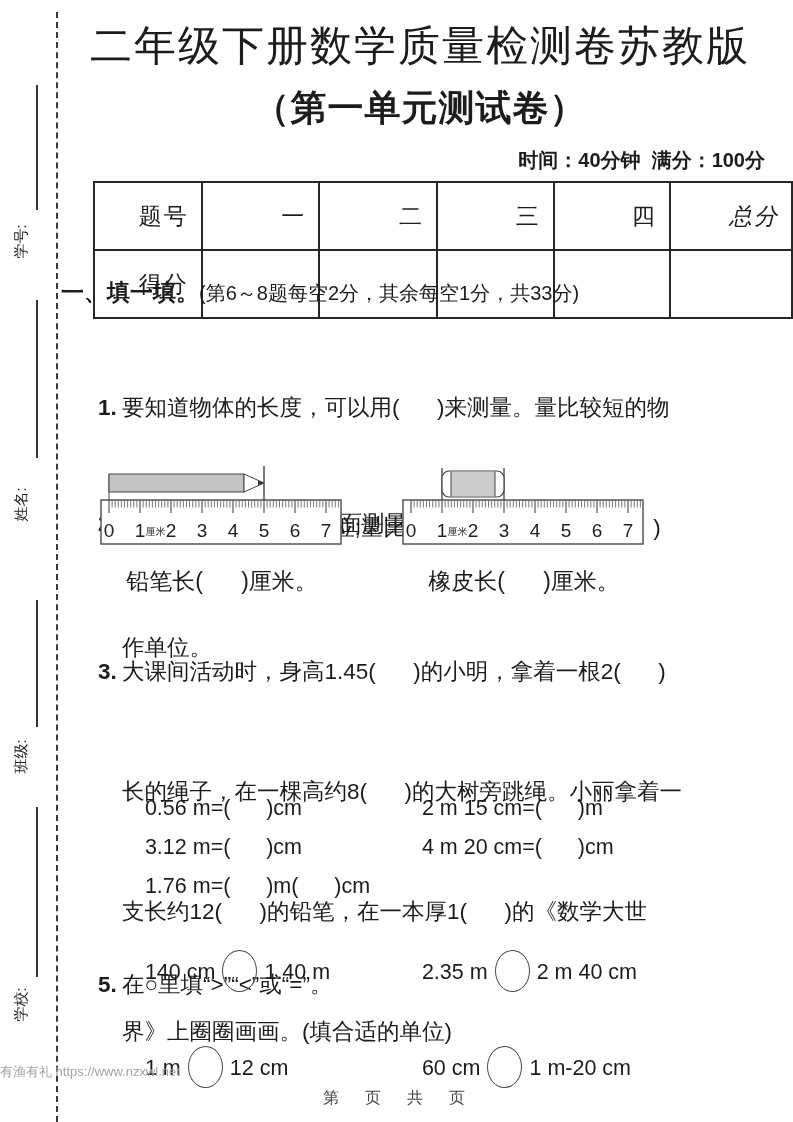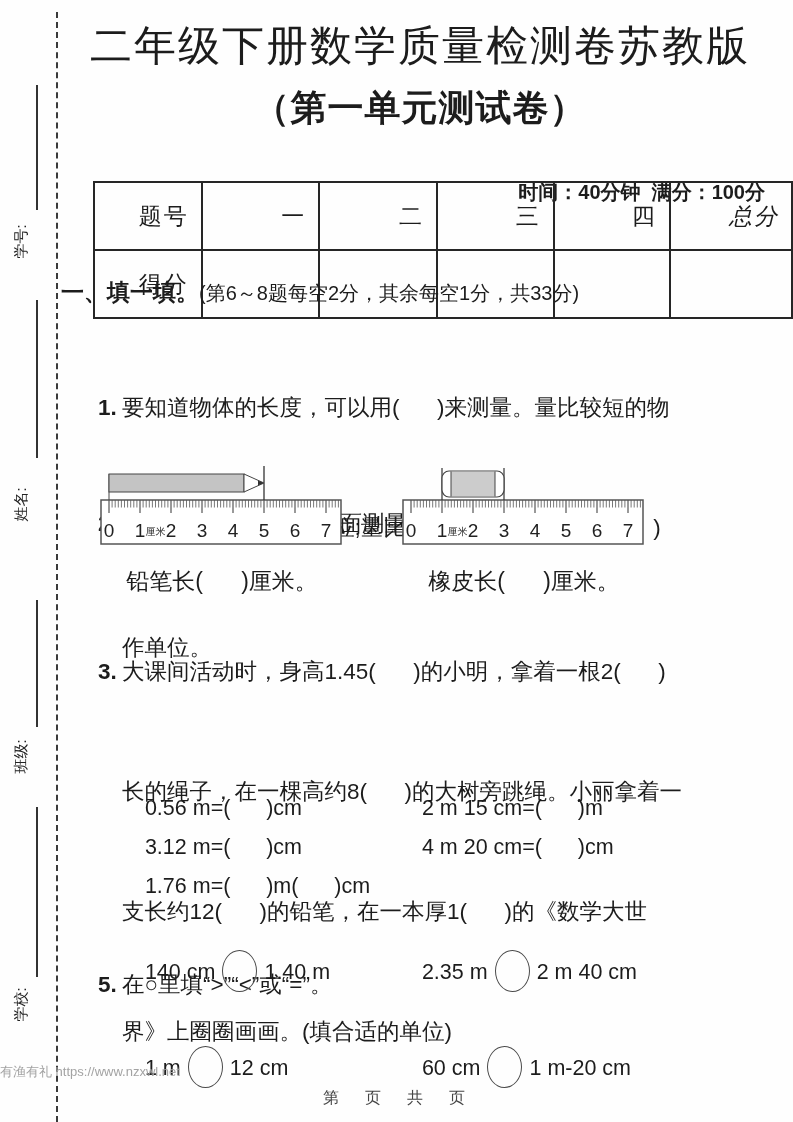--- a/index.html
+++ b/index.html
@@ -32,21 +32,21 @@
     font-size:42px;font-weight:normal;text-align:center;
     letter-spacing:2px;white-space:nowrap;
   }
   .subtitle{
     position:absolute;left:70px;top:84px;width:700px;
     font-size:36px;font-weight:bold;text-align:center;
     letter-spacing:1px;white-space:nowrap;
   }
   .meta{
     position:absolute;left:70px;top:147px;width:695px;
-    font-size:20px;font-weight:600;text-align:right;white-space:pre;margin-top:32px;
+    font-size:20px;font-weight:600;text-align:right;white-space:pre;
   }
   
   table.score{
     position:absolute;left:93px;top:181px;
     border-collapse:collapse;table-layout:fixed;
   }
   table.score td{
     border:2.5px solid #262626;
     height:42px;text-align:right;vertical-align:middle;
     font-size:23px;letter-spacing:2px;padding:12px;

